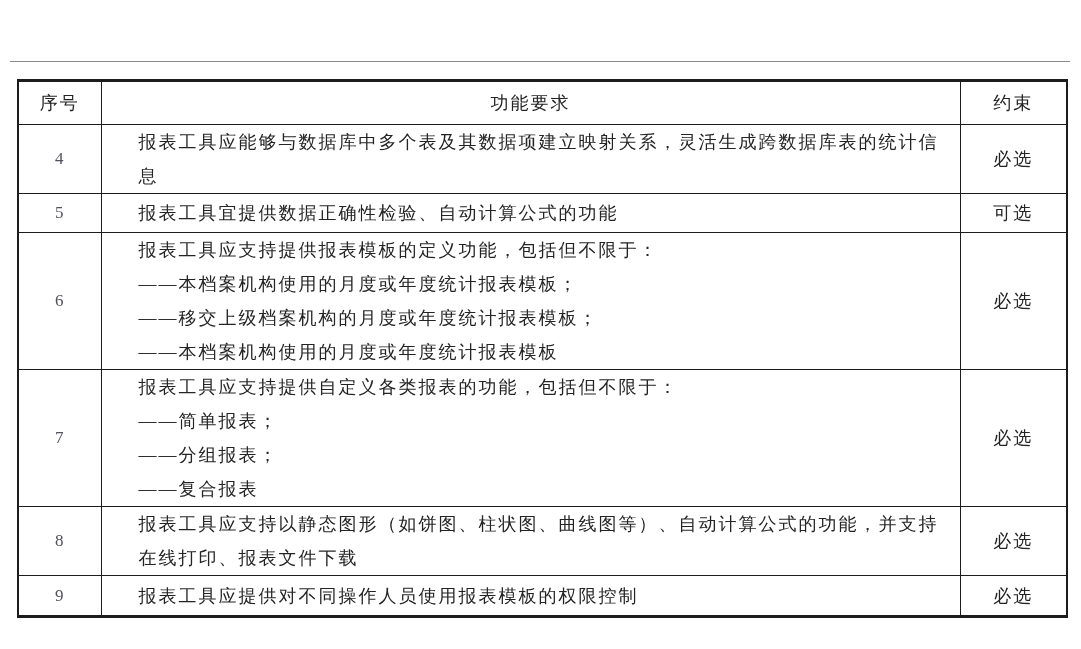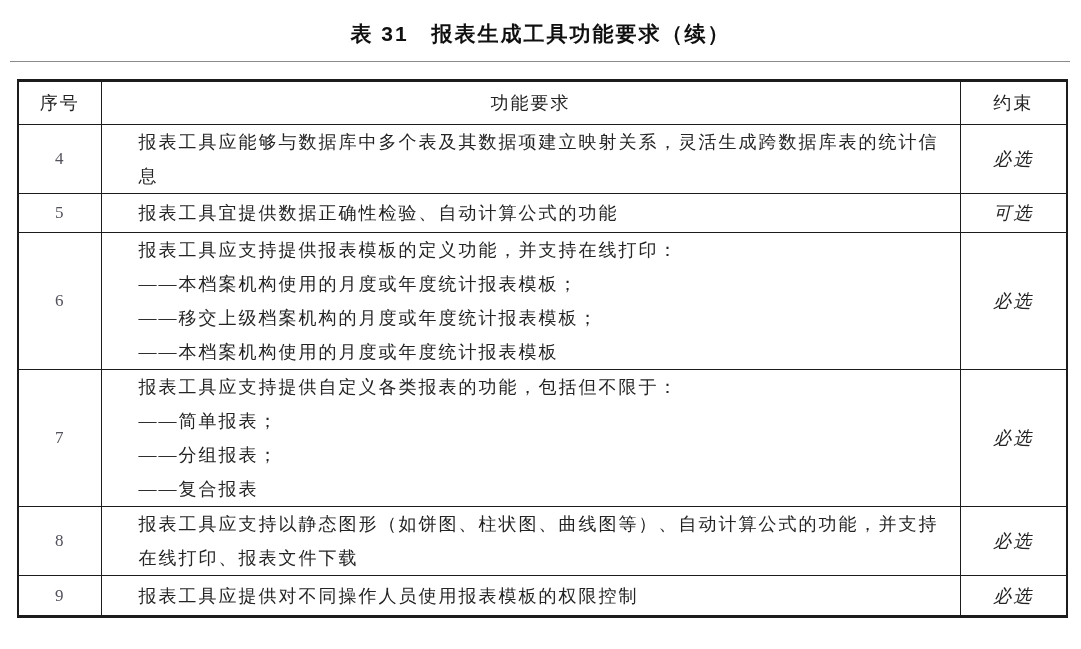--- a/index.html
+++ b/index.html
@@ -58,37 +58,35 @@
     font-size:18px;
     letter-spacing:2px;
     line-height:34px;
     color:#242424;
   }
   td.c-con{
     text-align:center;
     font-size:18px;
     letter-spacing:2px;
     color:#242424;
-    font-style:italic;
   }
   tbody tr:nth-child(1){height:42px;}
   tbody tr:nth-child(2){height:39px;}
   tbody tr:nth-child(3){height:136px;}
   tbody tr:nth-child(4){height:136px;}
   tbody tr:nth-child(5){height:69px;}
   tbody tr:nth-child(6){height:41px;}
   tbody tr:nth-child(7){height:41px;}
   .line{white-space:normal;margin-left:24px;}
 </style>
 </head>
 <body>
 
 <div id="page">
 
-  <div class="doc-title">表 31　报表生成工具功能要求（续）</div>
 
   <div class="top-rule"></div>
 
   <table class="req">
     <colgroup>
       <col style="width:83px">
       <col style="width:859px">
       <col style="width:107px">
     </colgroup>
     <thead>
@@ -109,21 +107,21 @@
       <tr>
         <td class="c-num">5</td>
         <td class="c-desc">
           <div class="line">报表工具宜提供数据正确性检验、自动计算公式的功能</div>
         </td>
         <td class="c-con">可选</td>
       </tr>
       <tr>
         <td class="c-num">6</td>
         <td class="c-desc">
-          <div class="line">报表工具应支持提供报表模板的定义功能，并支持在线打印：</div>
+          <div class="line">报表工具应支持提供报表模板的定义功能，包括但不限于：</div>
           <div class="line">——本档案机构使用的月度或年度统计报表模板；</div>
           <div class="line">——移交上级档案机构的月度或年度统计报表模板；</div>
           <div class="line">——本档案机构使用的月度或年度统计报表模板</div>
         </td>
         <td class="c-con">必选</td>
       </tr>
       <tr>
         <td class="c-num">7</td>
         <td class="c-desc">
           <div class="line">报表工具应支持提供自定义各类报表的功能，包括但不限于：</div>

